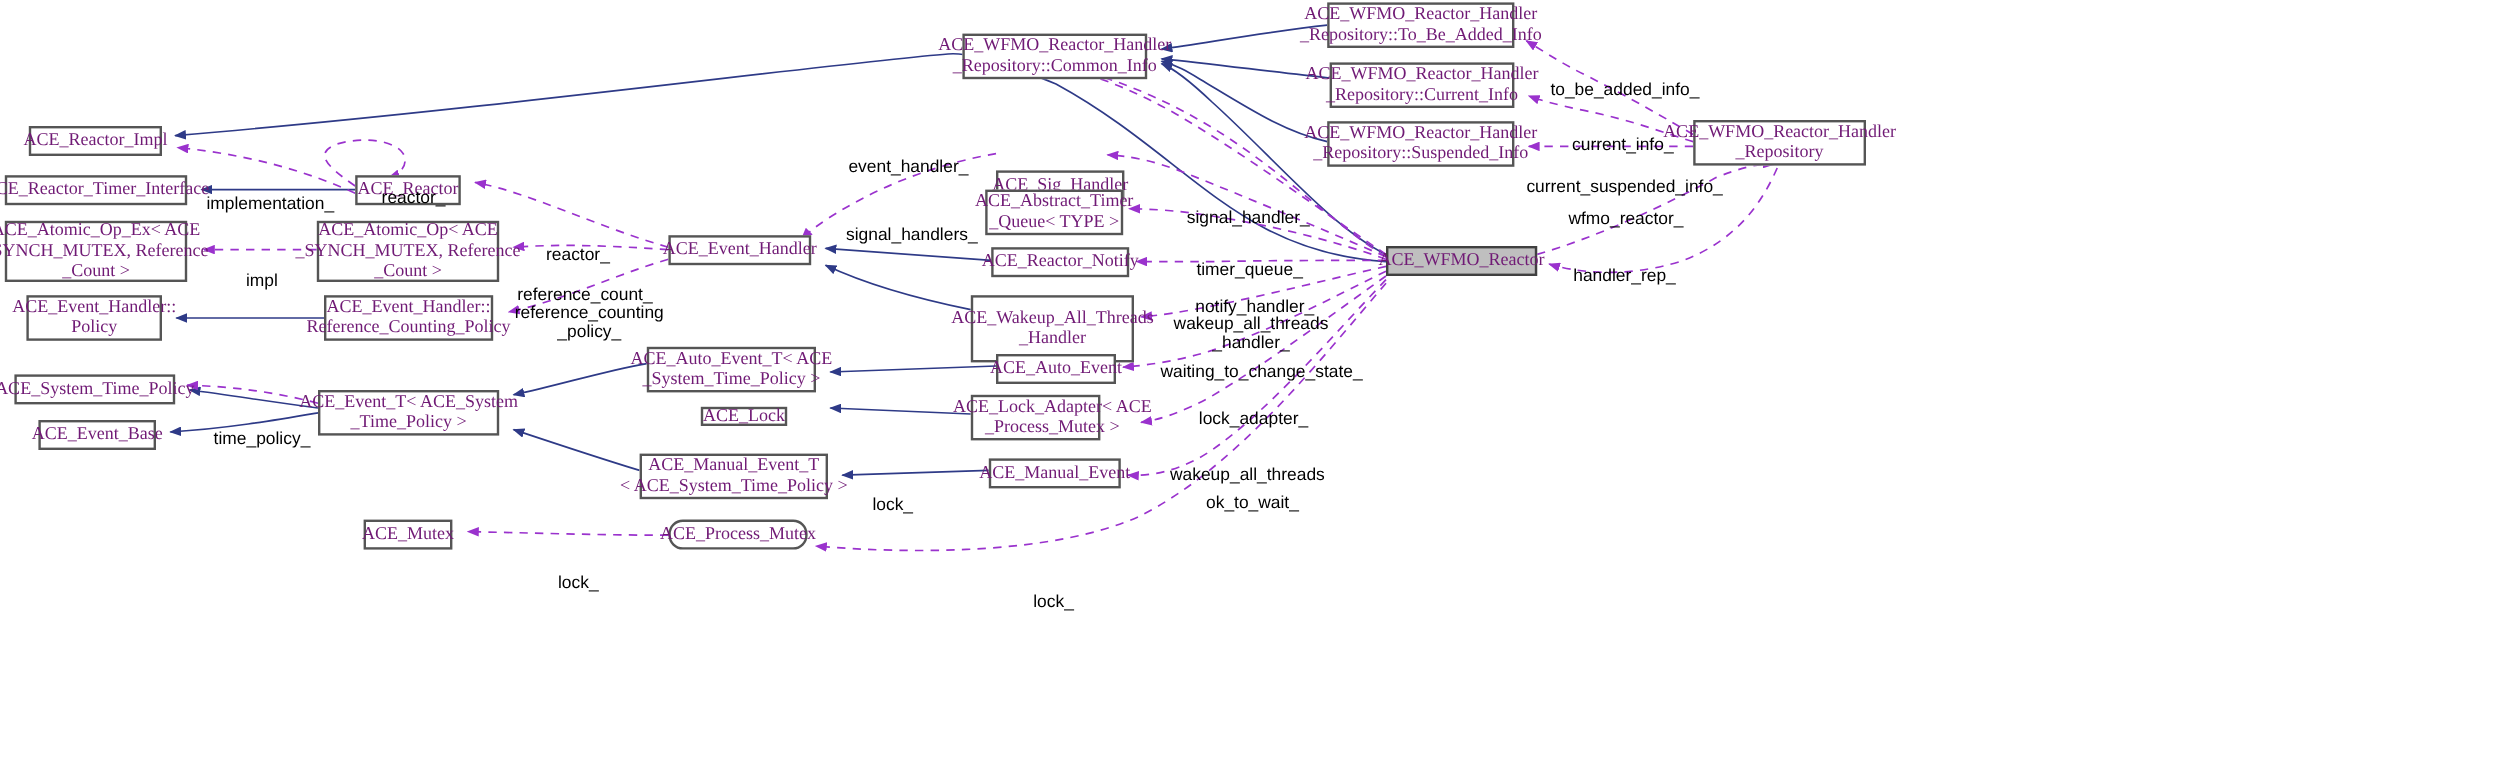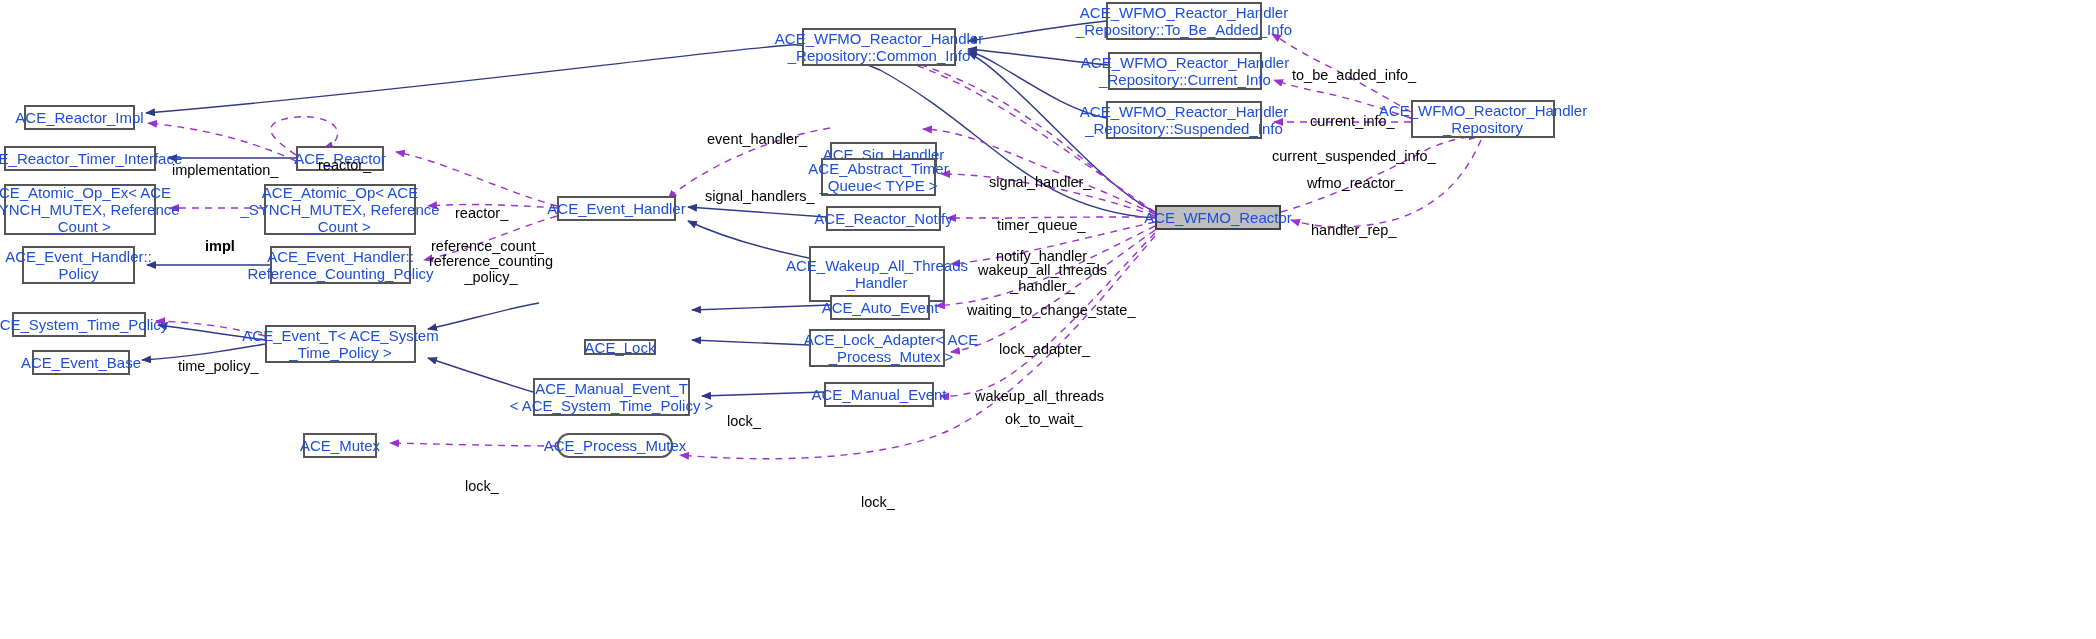--- a/index.html
+++ b/index.html
@@ -21,29 +21,30 @@
     top: 0;
     width: 2096px;
     height: 639px;
     pointer-events: none;
   }
   .node {
     position: absolute;
     box-sizing: border-box;
     border: 1px solid #2b2b2b;
     background: #ffffff;
-    color: #1d4ed8;
+    color: #701a75;
     font-size: 15px;
     line-height: 17px;
     text-align: center;
     display: flex;
     align-items: center;
     justify-content: center;
     white-space: pre;
     letter-spacing: 0px;
+    font-family: Liberation Serif, serif;
   }
   .node.thick {
     border: 2px solid #555555;
   }
   .node.current {
     background: #bfbfbf;
     border: 2px solid #404040;
   }
   .edge-label {
     position: absolute;
@@ -129,51 +130,53 @@
 _Count &gt;</div>
   <div class="node thick" style="left:22px;  top:246px; width:113px; height:38px;">ACE_Event_Handler::
 Policy</div>
   <div class="node thick" style="left:270px; top:246px; width:141px; height:38px;">ACE_Event_Handler::
 Reference_Counting_Policy</div>
   <div class="node thick" style="left:12px;  top:312px; width:134px; height:25px;">ACE_System_Time_Policy</div>
   <div class="node thick" style="left:32px;  top:350px; width:98px;  height:25px;">ACE_Event_Base</div>
   <div class="node thick" style="left:265px; top:325px; width:151px; height:38px;">ACE_Event_T&lt; ACE_System
 _Time_Policy &gt;</div>
   <div class="node thick" style="left:557px; top:196px; width:119px; height:25px;">ACE_Event_Handler</div>
+  <div class="node thick" style="left:539px; top:289px; width:141px; height:38px;">ACE_Auto_Event_T&lt; ACE
+_System_Time_Policy &gt;</div>
   <div class="node thick" style="left:584px; top:339px; width:72px;  height:16px;">ACE_Lock</div>
   <div class="node thick" style="left:533px; top:378px; width:157px; height:38px;">ACE_Manual_Event_T
 &lt; ACE_System_Time_Policy &gt;</div>
   <div class="node thick" style="left:557px; top:433px; width:116px; height:25px;border-radius:12px;">ACE_Process_Mutex</div>
   <div class="node thick" style="left:303px; top:433px; width:74px;  height:25px;">ACE_Mutex</div>
   <div class="node thick" style="left:830px; top:118px; width:107px; height:25px;margin-top:24px;">ACE_Sig_Handler</div>
   <div class="node thick" style="left:821px; top:158px; width:115px; height:38px;">ACE_Abstract_Timer
 _Queue&lt; TYPE &gt;</div>
   <div class="node thick" style="left:826px; top:206px; width:115px; height:25px;">ACE_Reactor_Notify</div>
   <div class="node thick" style="left:809px; top:246px; width:136px; height:56px;">ACE_Wakeup_All_Threads
 _Handler</div>
   <div class="node thick" style="left:830px; top:295px; width:100px; height:25px;">ACE_Auto_Event</div>
-  <div class="node thick" style="left:809px; top:329px; width:136px; height:38px;padding-left:28px;">ACE_Lock_Adapter&lt; ACE
+  <div class="node thick" style="left:809px; top:329px; width:108px; height:38px;padding-left:28px;">ACE_Lock_Adapter&lt; ACE
 _Process_Mutex &gt;</div>
   <div class="node thick" style="left:824px; top:382px; width:110px; height:25px;">ACE_Manual_Event</div>
   <div class="node thick" style="left:802px; top:28px;  width:154px; height:38px;">ACE_WFMO_Reactor_Handler
 _Repository::Common_Info</div>
   <div class="node thick" style="left:1106px;top:2px;   width:156px; height:38px;">ACE_WFMO_Reactor_Handler
 _Repository::To_Be_Added_Info</div>
   <div class="node thick" style="left:1108px;top:52px;  width:154px; height:38px;">ACE_WFMO_Reactor_Handler
 _Repository::Current_Info</div>
   <div class="node thick" style="left:1106px;top:101px; width:156px; height:38px;">ACE_WFMO_Reactor_Handler
 _Repository::Suspended_Info</div>
   <div class="node thick" style="left:1411px;top:100px; width:144px; height:38px;">ACE_WFMO_Reactor_Handler
 _Repository</div>
   <div class="node current" style="left:1155px;top:205px; width:126px; height:25px;">ACE_WFMO_Reactor</div>
 
   <div class="edge-label" style="left:172px; top:118px;">implementation_</div>
   <div class="edge-label" style="left:318px; top:113px;">reactor_</div>
   <div class="edge-label" style="left:455px; top:161px;">reactor_</div>
-  <div class="edge-label" style="left:205px; top:194px;font-weight:bold;">impl</div>
+  <div class="edge-label" style="left:205px; top:182px;">impl</div>
   <div class="edge-label" style="left:431px; top:194px;">reference_count_</div>
   <div class="edge-label" style="left:429px; top:209px;">reference_counting
 _policy_</div>
   <div class="edge-label" style="left:178px; top:314px;">time_policy_</div>
   <div class="edge-label" style="left:465px; top:434px;">lock_</div>
   <div class="edge-label" style="left:727px; top:369px;">lock_</div>
   <div class="edge-label" style="left:707px; top:87px;">event_handler_</div>
   <div class="edge-label" style="left:705px; top:144px;">signal_handlers_</div>
   <div class="edge-label" style="left:989px; top:130px;">signal_handler_</div>
   <div class="edge-label" style="left:997px; top:173px;">timer_queue_</div>

